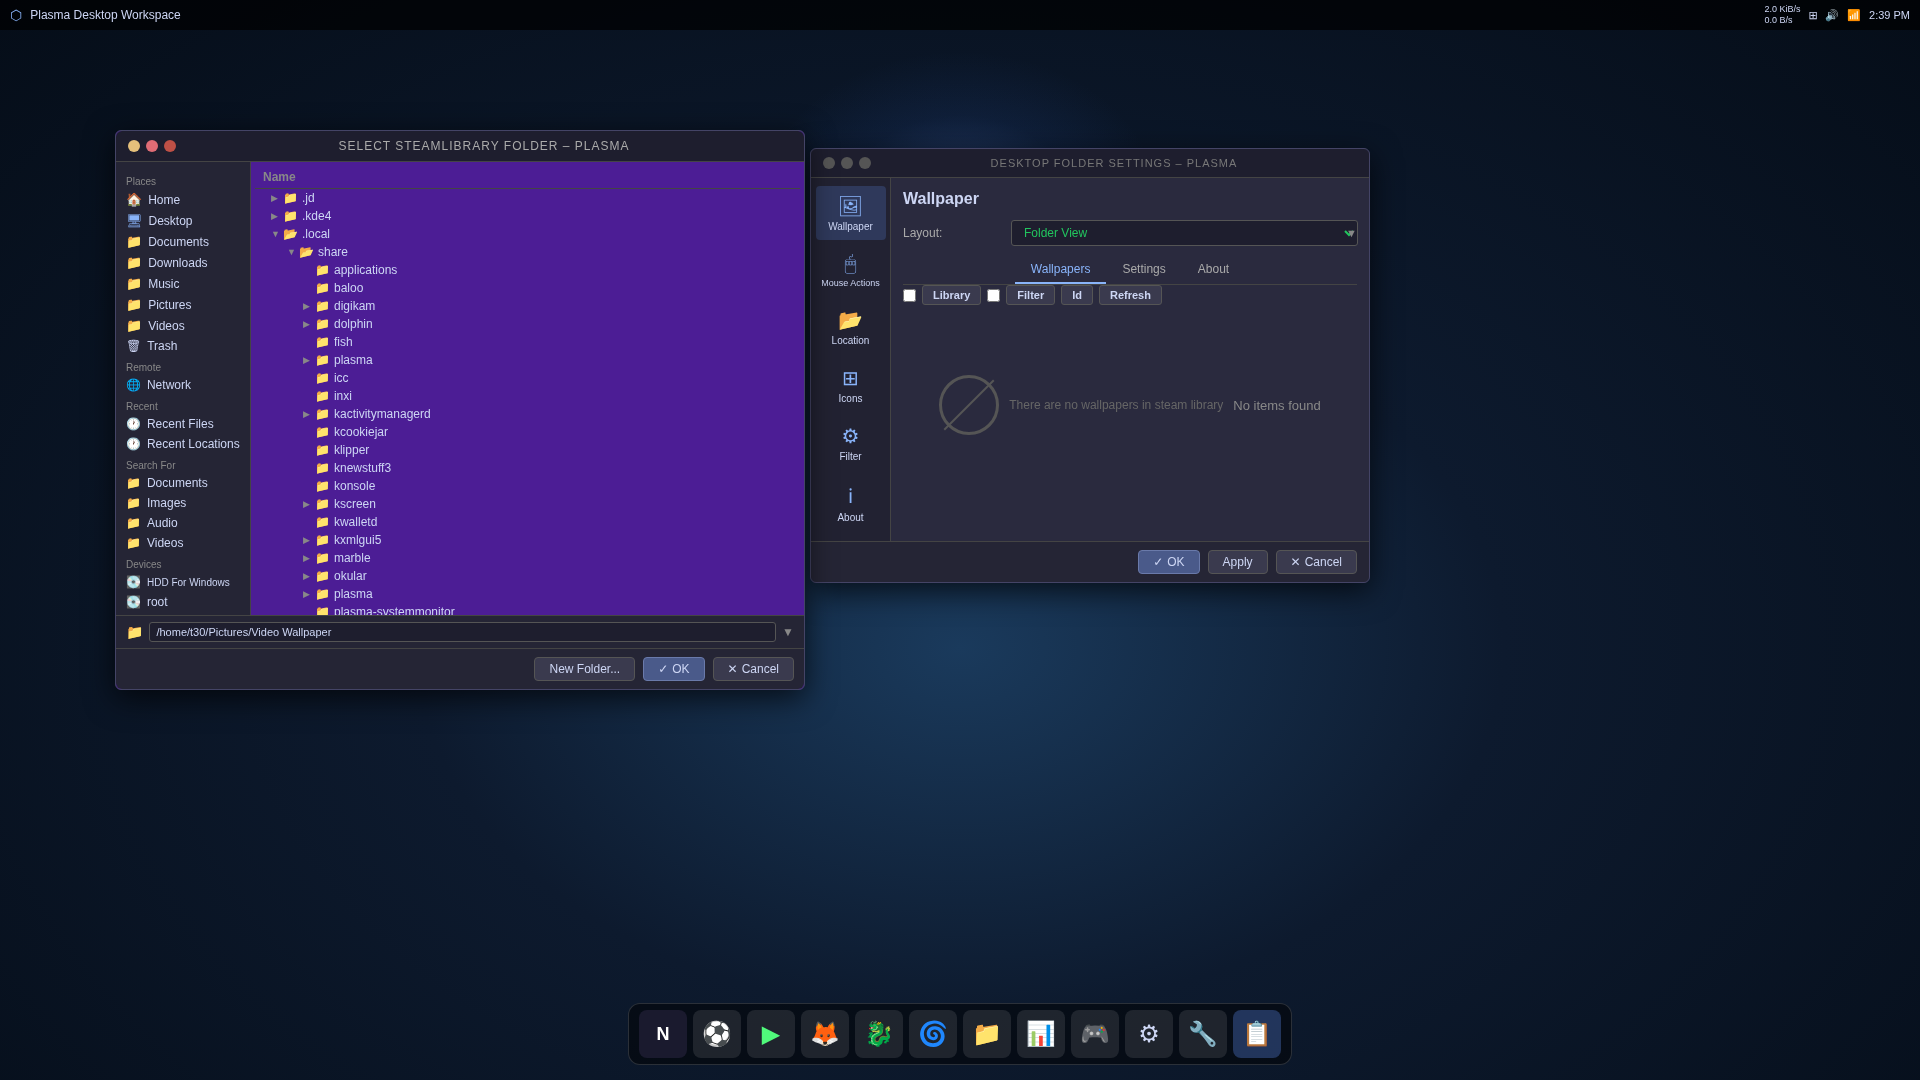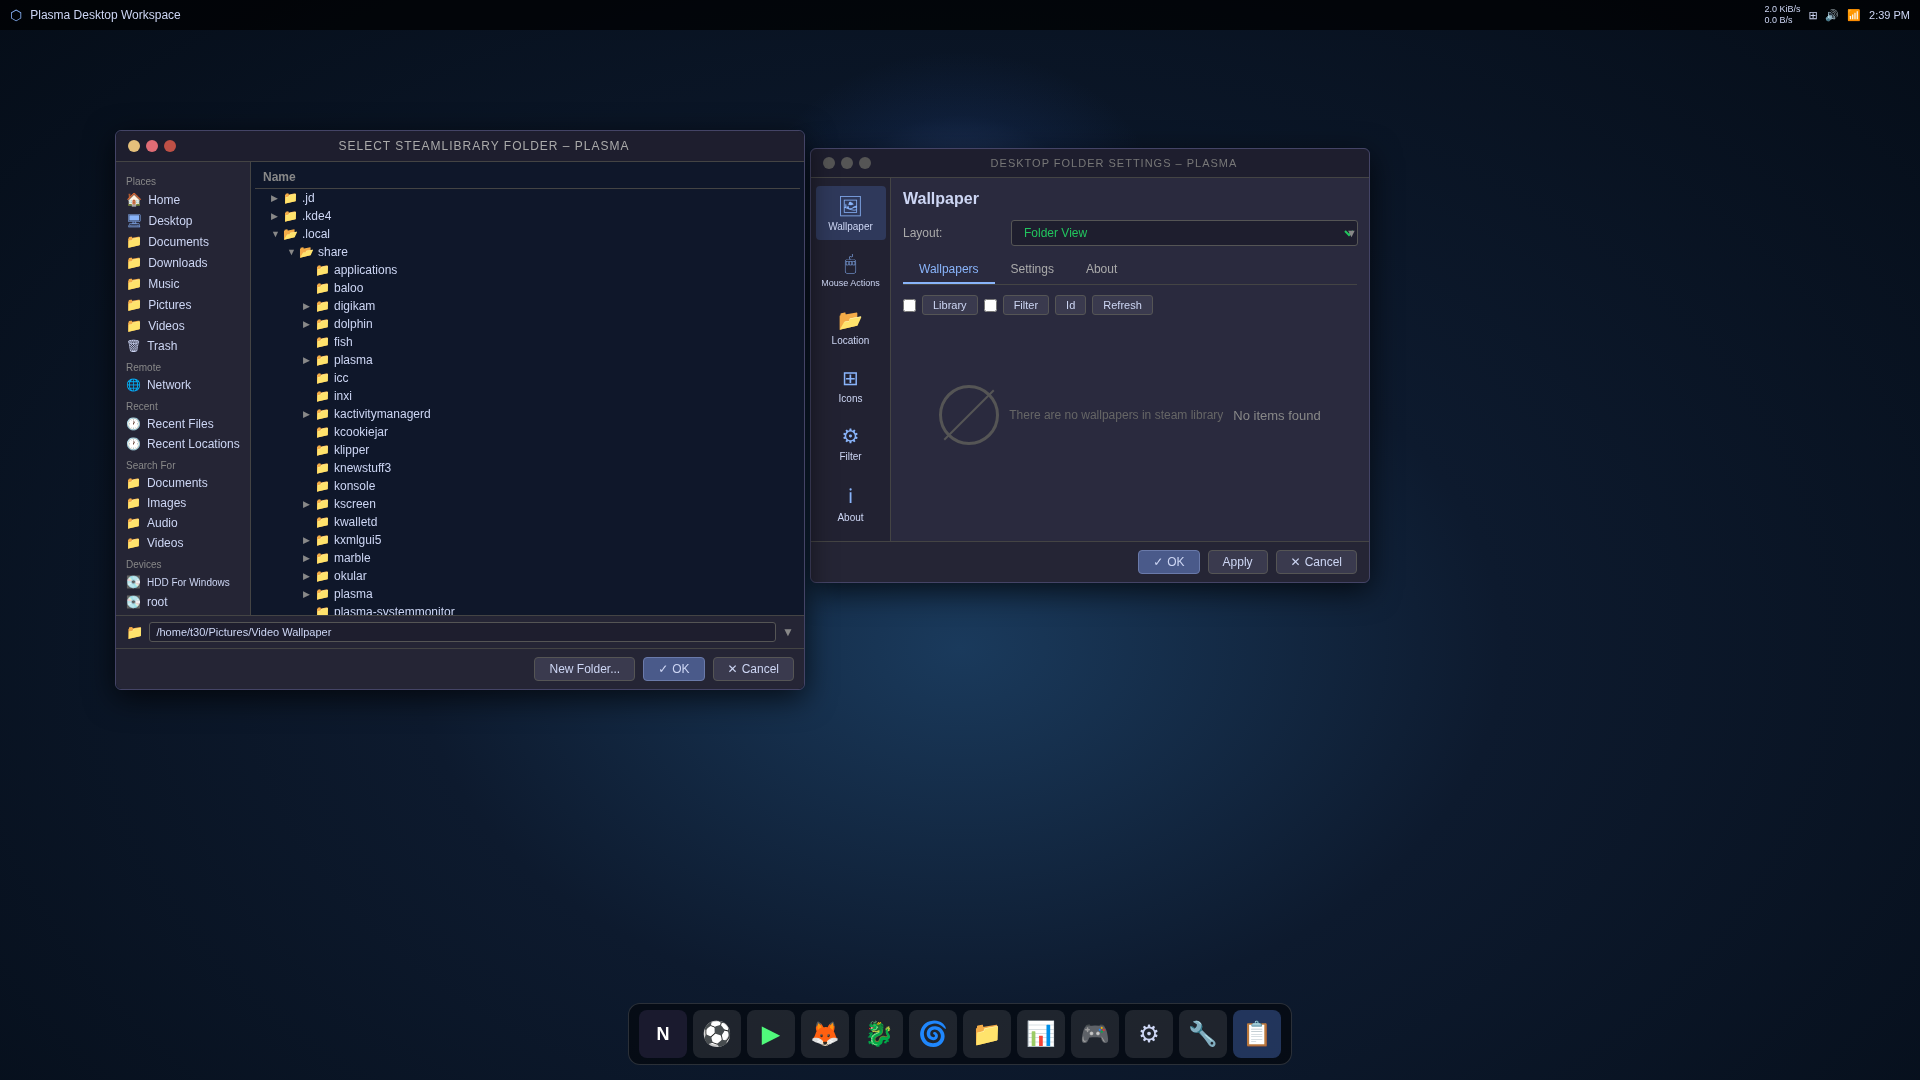--- a/index.html
+++ b/index.html
@@ -63,21 +63,21 @@
       pointer-events: none;
     }
 
     
     .file-dialog {
       position: absolute;
       top: 130px;
       left: 115px;
       width: 690px;
       height: 560px;
-      background: #0f172a;
+      background: #4c1d95;
       border: 1px solid #444466;
       border-radius: 6px;
       display: flex;
       flex-direction: column;
       z-index: 100;
       box-shadow: 0 8px 30px rgba(0,0,0,0.7);
     }
     .file-dialog-titlebar {
       background: #1e1e2e;
       padding: 8px 12px;
@@ -316,21 +316,21 @@
       background: #1e1e2e;
       border: 1px solid #555;
       border-radius: 3px;
       color: #22c55e;
       font-size: 12px;
       padding: 4px 8px;
     }
     .settings-tabs {
       display: flex;
       border-bottom: 1px solid #444;
-      margin-bottom: 10px;
+      justify-content: center;
     }
     .settings-tab {
       padding: 6px 16px;
       font-size: 12px;
       cursor: pointer;
       border-bottom: 2px solid transparent;
       color: #aaa;
     }
     .settings-tab.active {
       color: #89b4fa;
@@ -346,20 +346,21 @@
       display: flex;
       align-items: center;
       gap: 3px;
       padding: 3px 10px;
       background: #3a3a4e;
       border: 1px solid #555;
       border-radius: 3px;
       font-size: 11px;
       color: #cdd6f4;
       cursor: pointer;
+      font-weight: bold;
     }
 
     .empty-state {
       display: flex;
       flex-direction: row;
       align-items: center;
       justify-content: center;
       height: 180px;
       gap: 10px;
     }

